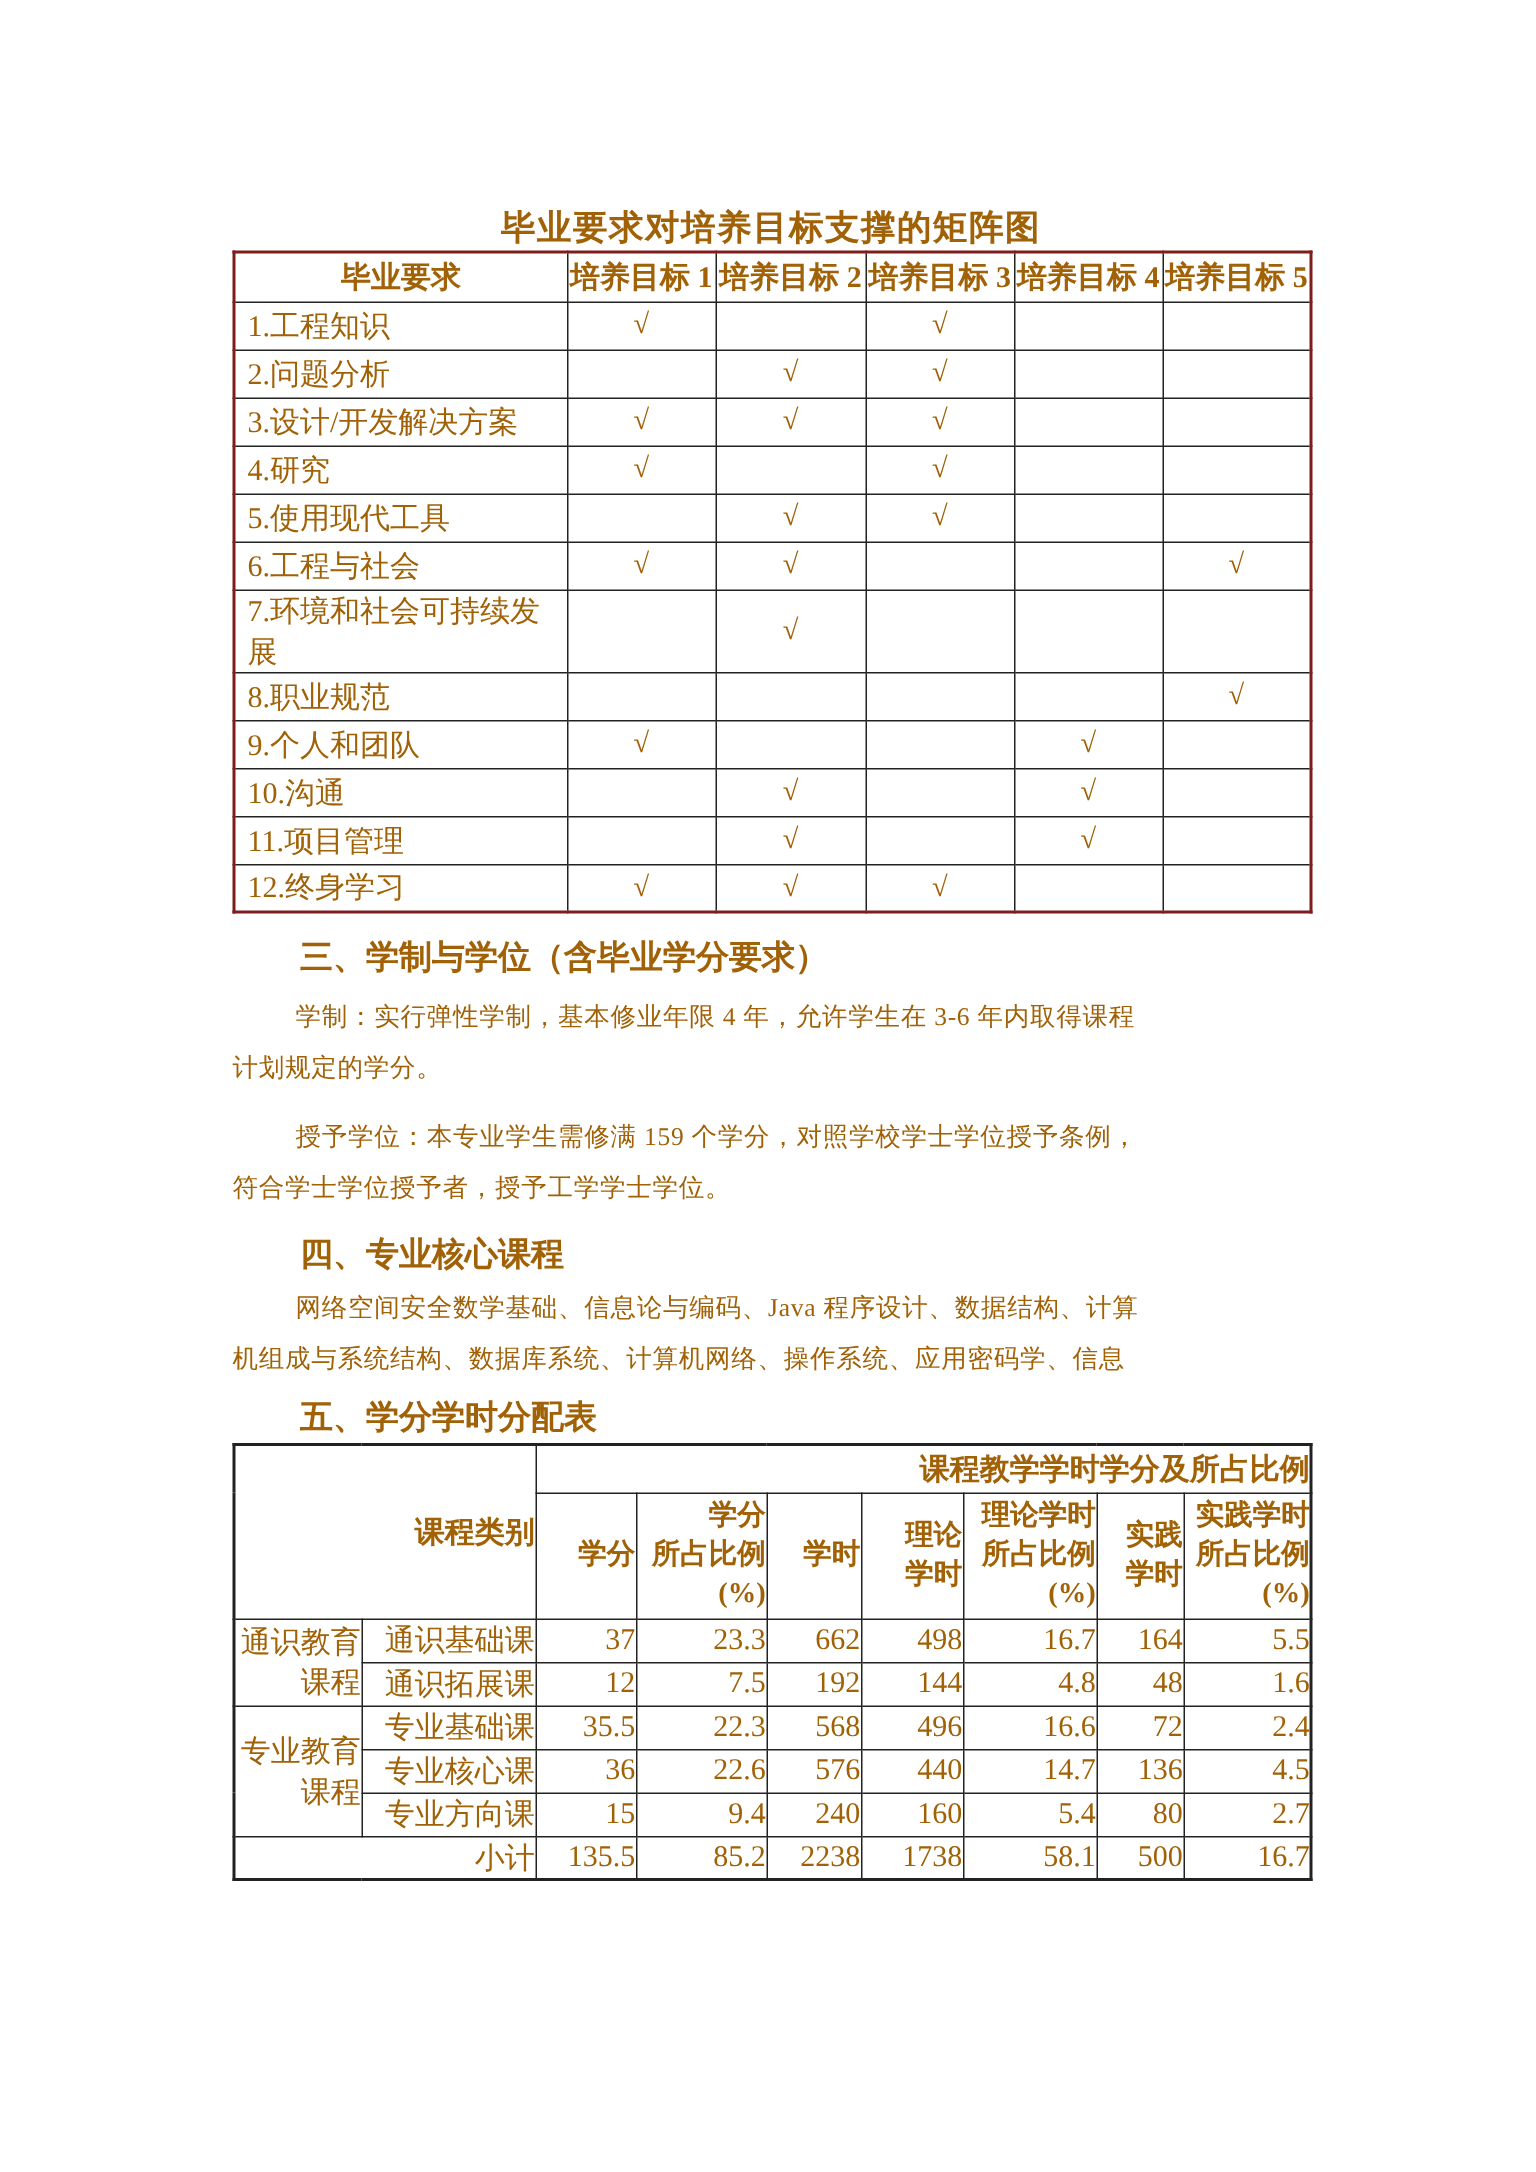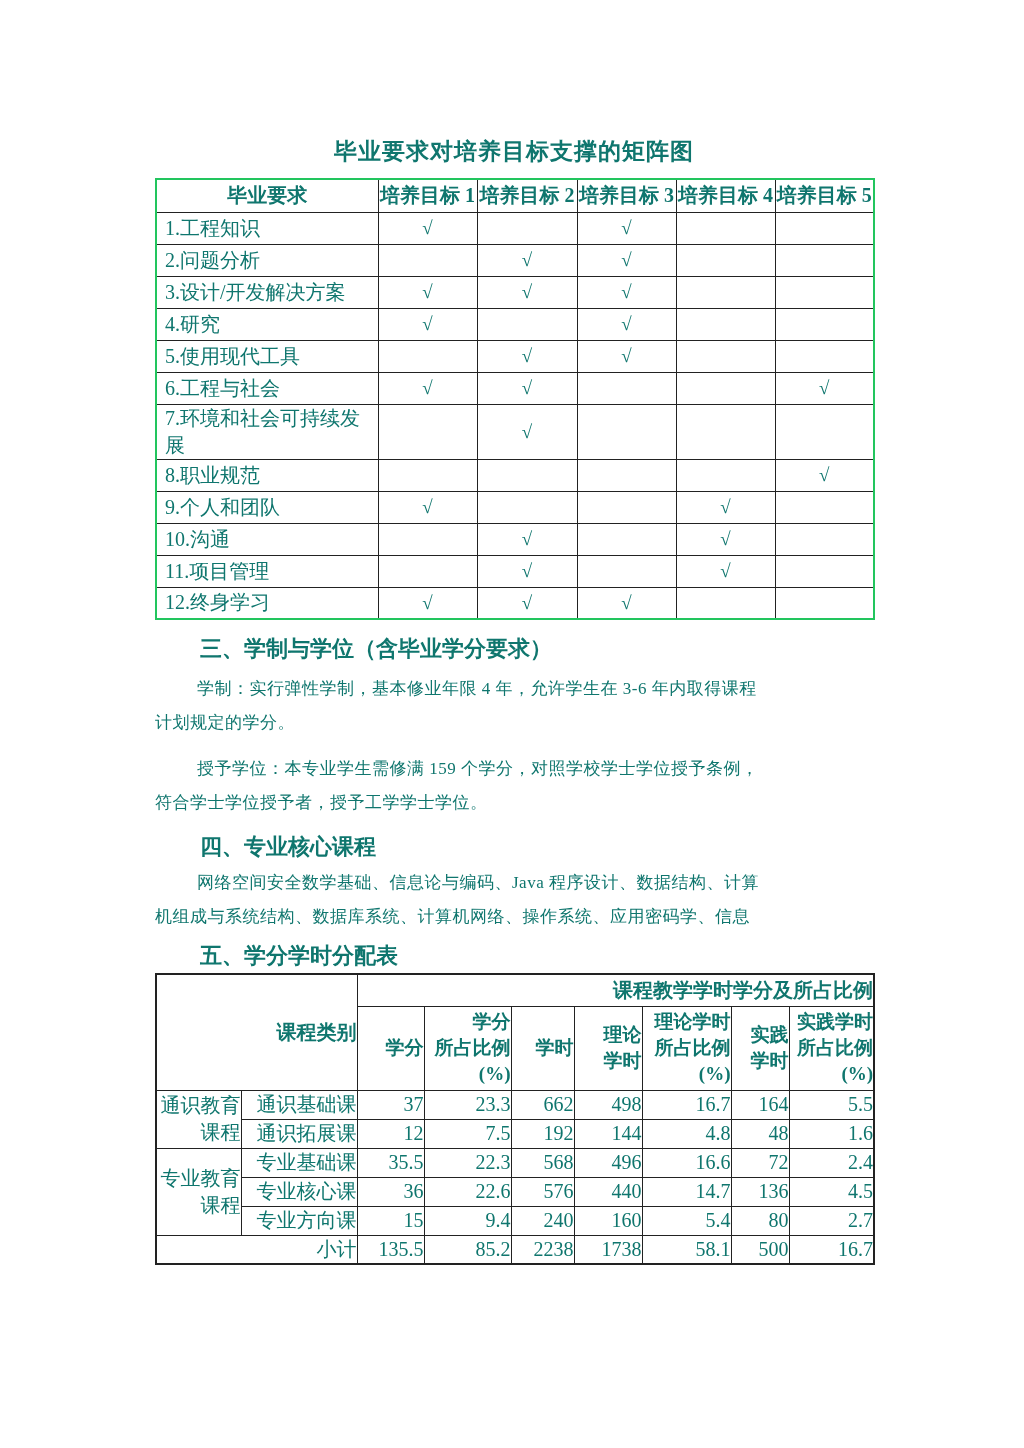--- a/index.html
+++ b/index.html
@@ -2,21 +2,21 @@
 <html><head>
 <meta charset="utf-8">
 <style>
   * { margin: 0; padding: 0; box-sizing: border-box; }
   html, body { background: #ffffff; }
   .page {
     position: relative;
     width: 1024px;
     height: 1448px;
     background: #ffffff;
-    color: #0f766e;
+    color: #a16207;
     font-family: "Liberation Serif", "DejaVu Serif", serif;
     overflow: hidden;
   }
   .content {
     position: absolute;
     left: 155px;
     top: 0;
     width: 718px;
   }
   .doc-title {
@@ -26,21 +26,21 @@
     font-weight: 700;
     font-size: 23px;
     line-height: 32px;
     letter-spacing: 1px;
   }
   table {
     border-collapse: collapse;
     width: 718px;
     table-layout: fixed;
   }
-  table.t1 { margin-top: 11px; border: 2px solid #22c55e; }
+  table.t1 { border: 2px solid #7f1d1d; }
   table.t2 { margin-top: 2px;  border: 2px solid #222; }
   td, th { border: 1px solid #222; vertical-align: middle; font-size: 20px; }
   .t1 th {
     height: 33px;
     font-weight: 700;
     text-align: center;
   }
   .t1 td { height: 32px; }
   .t1 td.lbl { text-align: left; padding-left: 8px; }
   .t1 td.chk { text-align: center; font-size: 19px; }

